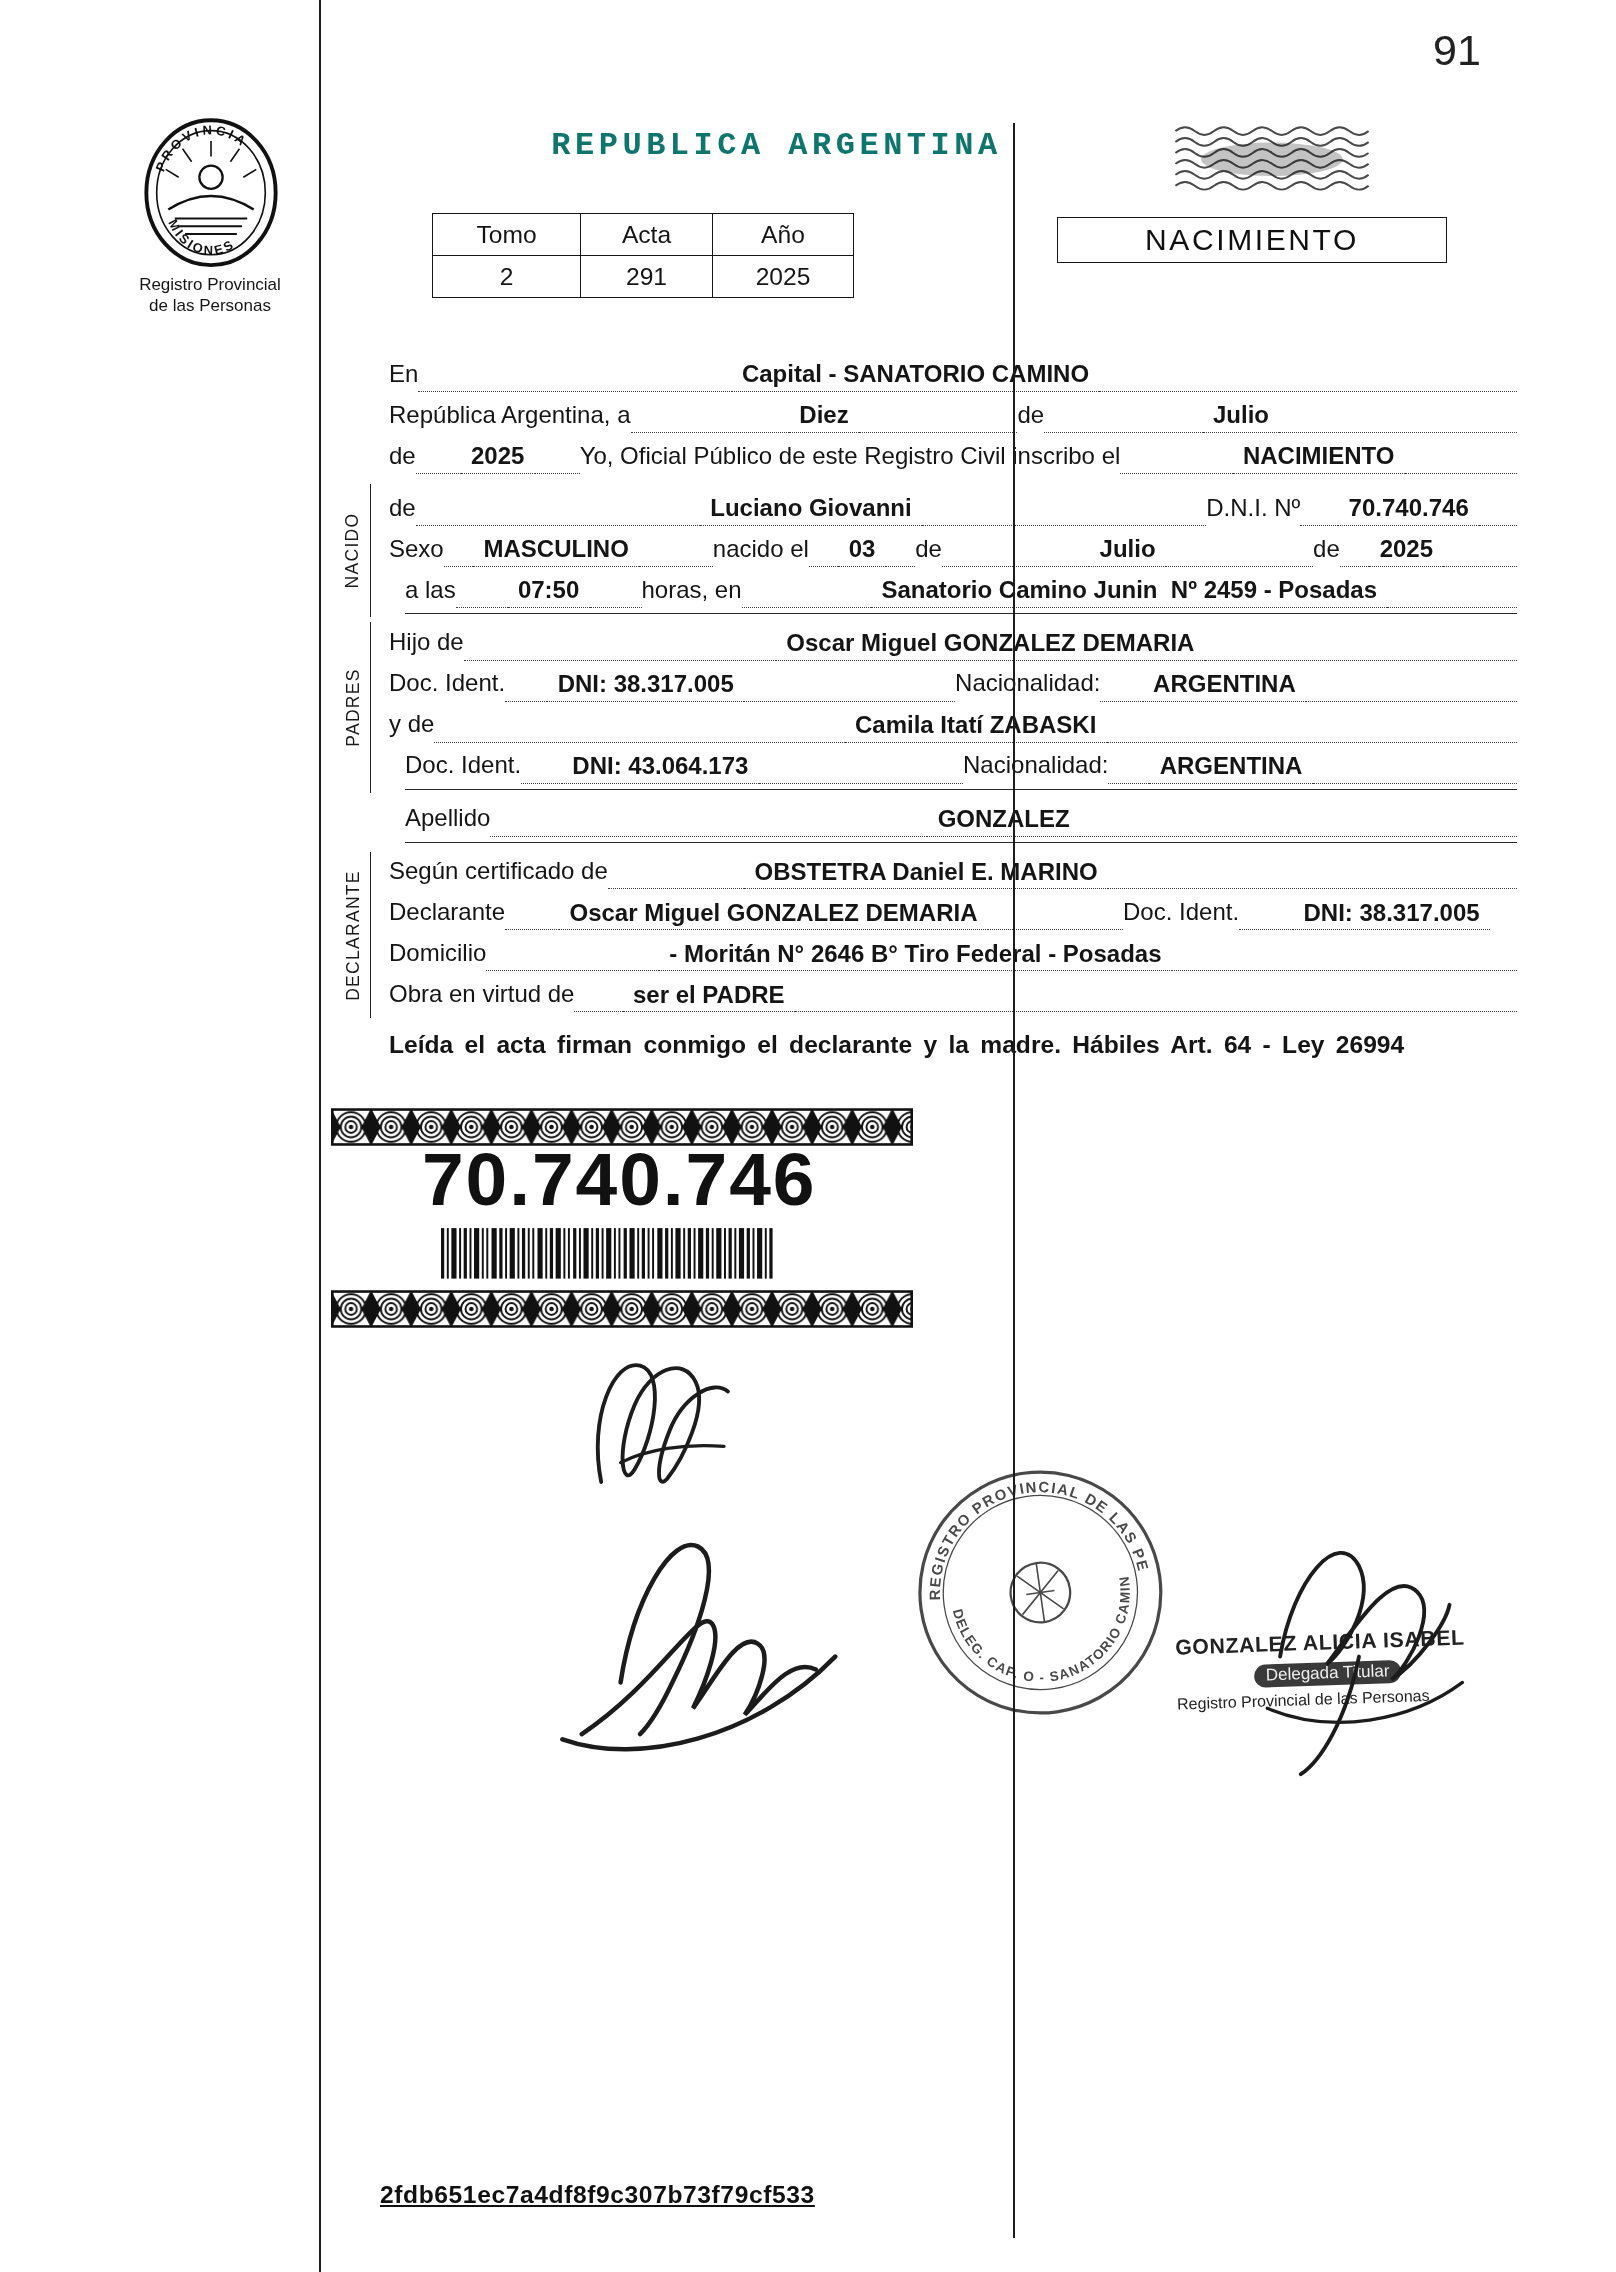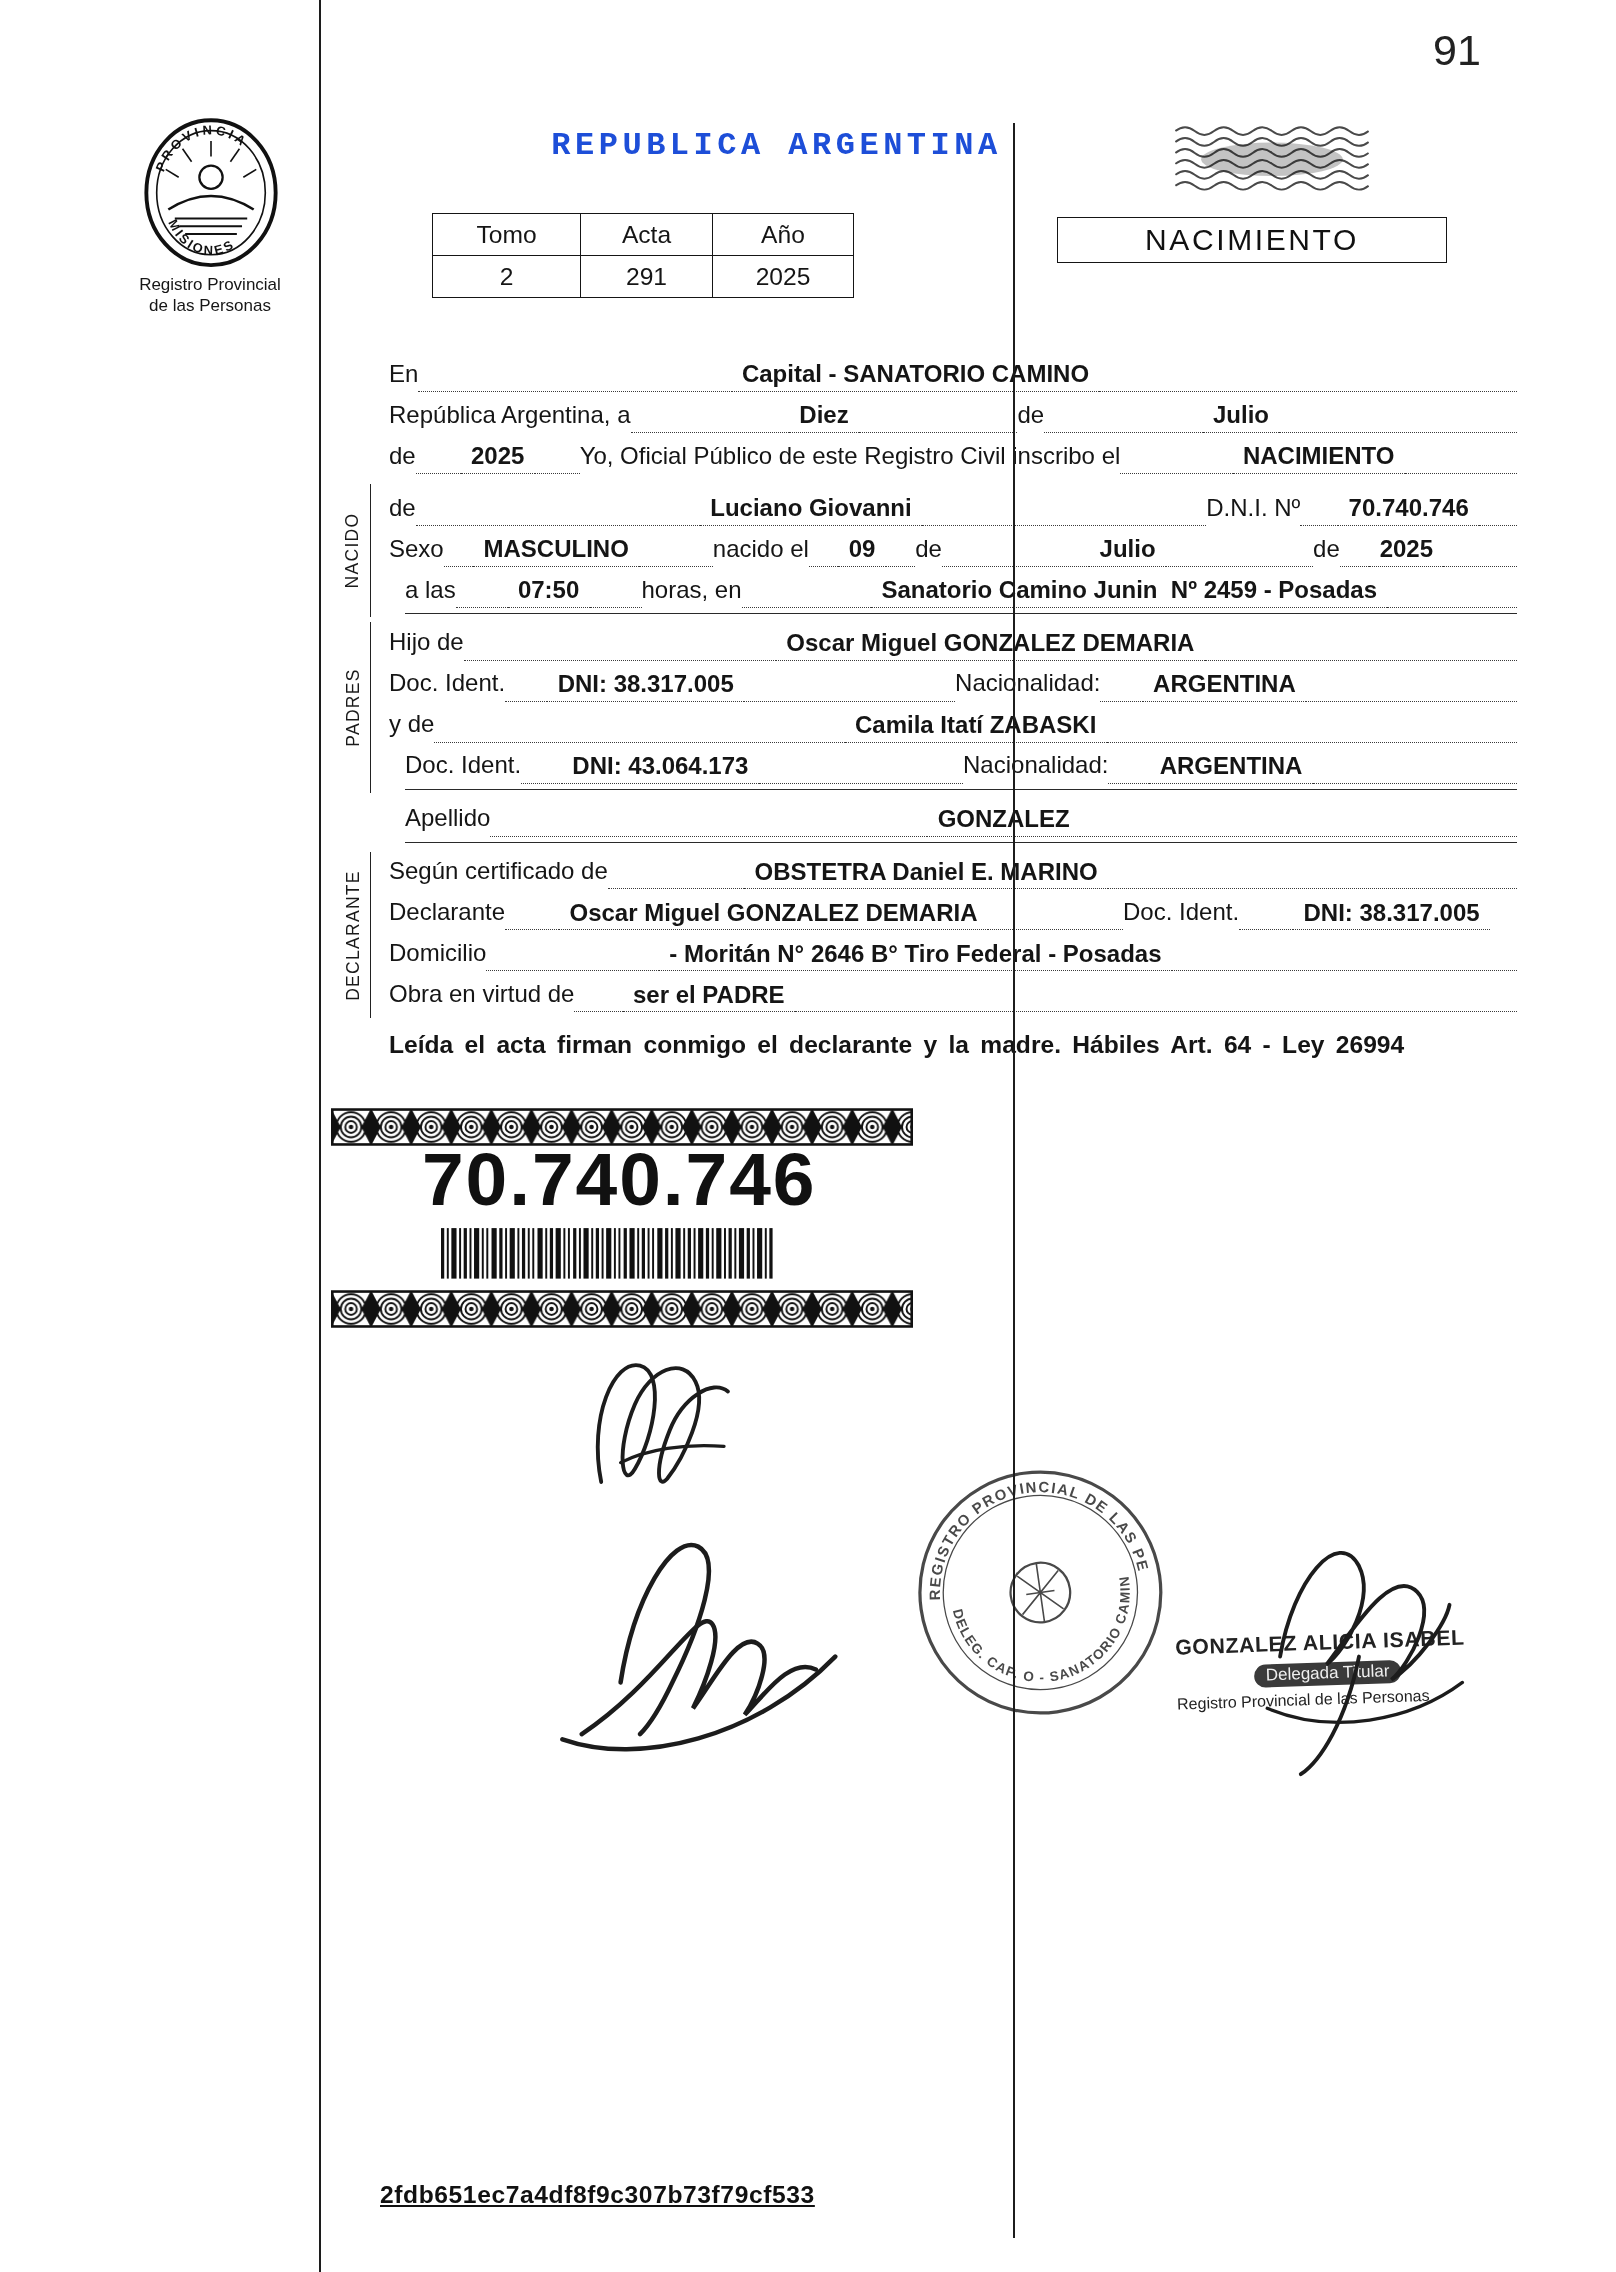--- a/index.html
+++ b/index.html
@@ -10,21 +10,21 @@
   }
   
   .fold-left  { position:absolute; left:319px; top:0; width:1.9px; height:2273px; background:#1c1c1c; z-index:40; }
   .fold-center{ position:absolute; left:1013px; top:123px; width:1.9px; height:2115px; background:#1c1c1c; z-index:40; }
 
   .page-number { position:absolute; left:1433px; top:26px; font-size:43px; color:#222; }
 
   .doc-title {
     position:absolute; left:453px; top:127px; width:647px; text-align:center;
     font-family:"Liberation Mono","DejaVu Sans Mono",monospace; font-weight:bold;
-    font-size:32px; letter-spacing:4.5px; color:#1d4ed8;
+    font-size:32px; letter-spacing:4.5px; color:#0f766e;
   }
   .title-pattern { position:absolute; left:1175px; top:122px; }
 
   
   .logo-seal { position:absolute; left:136px; top:115px; }
   .logo-caption { position:absolute; left:97px; top:274px; width:226px; text-align:center;
                   font-size:17px; line-height:21.3px; color:#161616; }
 
   
   .record-table { position:absolute; left:432px; top:213px; border-collapse:collapse; }
@@ -203,21 +203,21 @@
       <span class="fill f02"></span>
     </div>
 
     <div class="row">
       <span class="lbl">Sexo</span>
       <span class="fill f02"></span>
       <span class="val">MASCULINO</span>
       <span class="fill f05"></span>
       <span class="lbl">nacido el</span>
       <span class="fill f02"></span>
-      <span class="val">09</span>
+      <span class="val">03</span>
       <span class="fill f02"></span>
       <span class="lbl">de</span>
       <span class="fill f1"></span>
       <span class="val">Julio</span>
       <span class="fill f1"></span>
       <span class="lbl">de</span>
       <span class="fill f02"></span>
       <span class="val">2025</span>
       <span class="fill f05"></span>
     </div>

